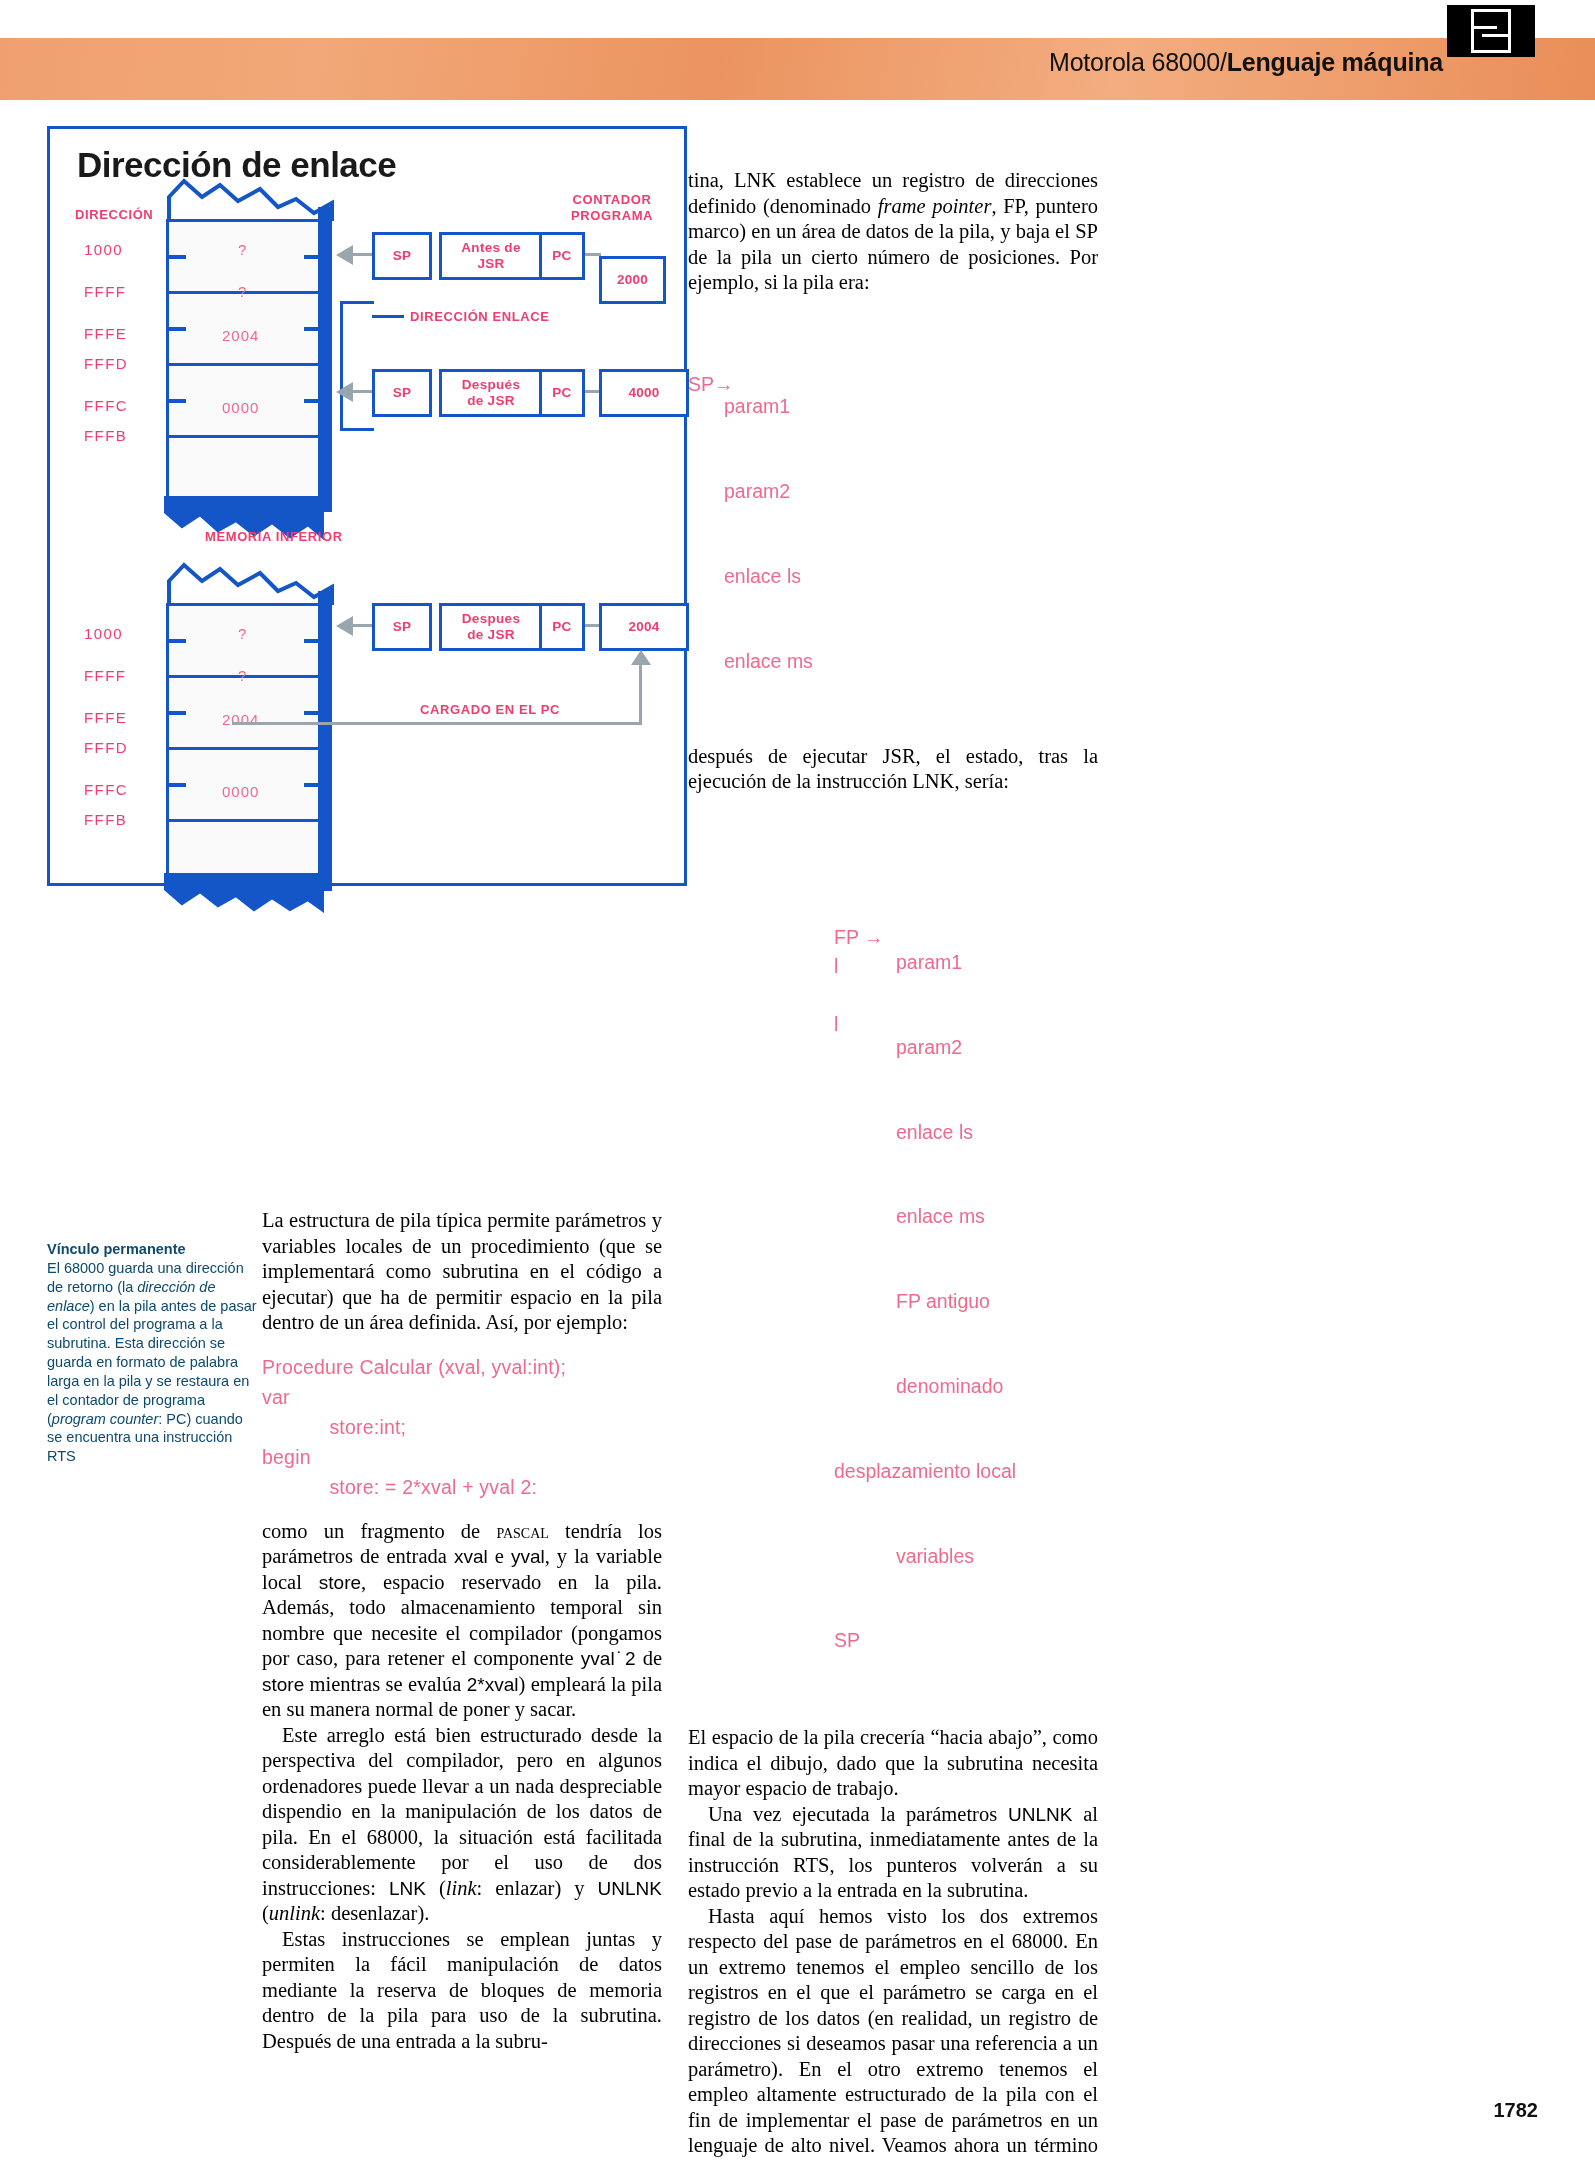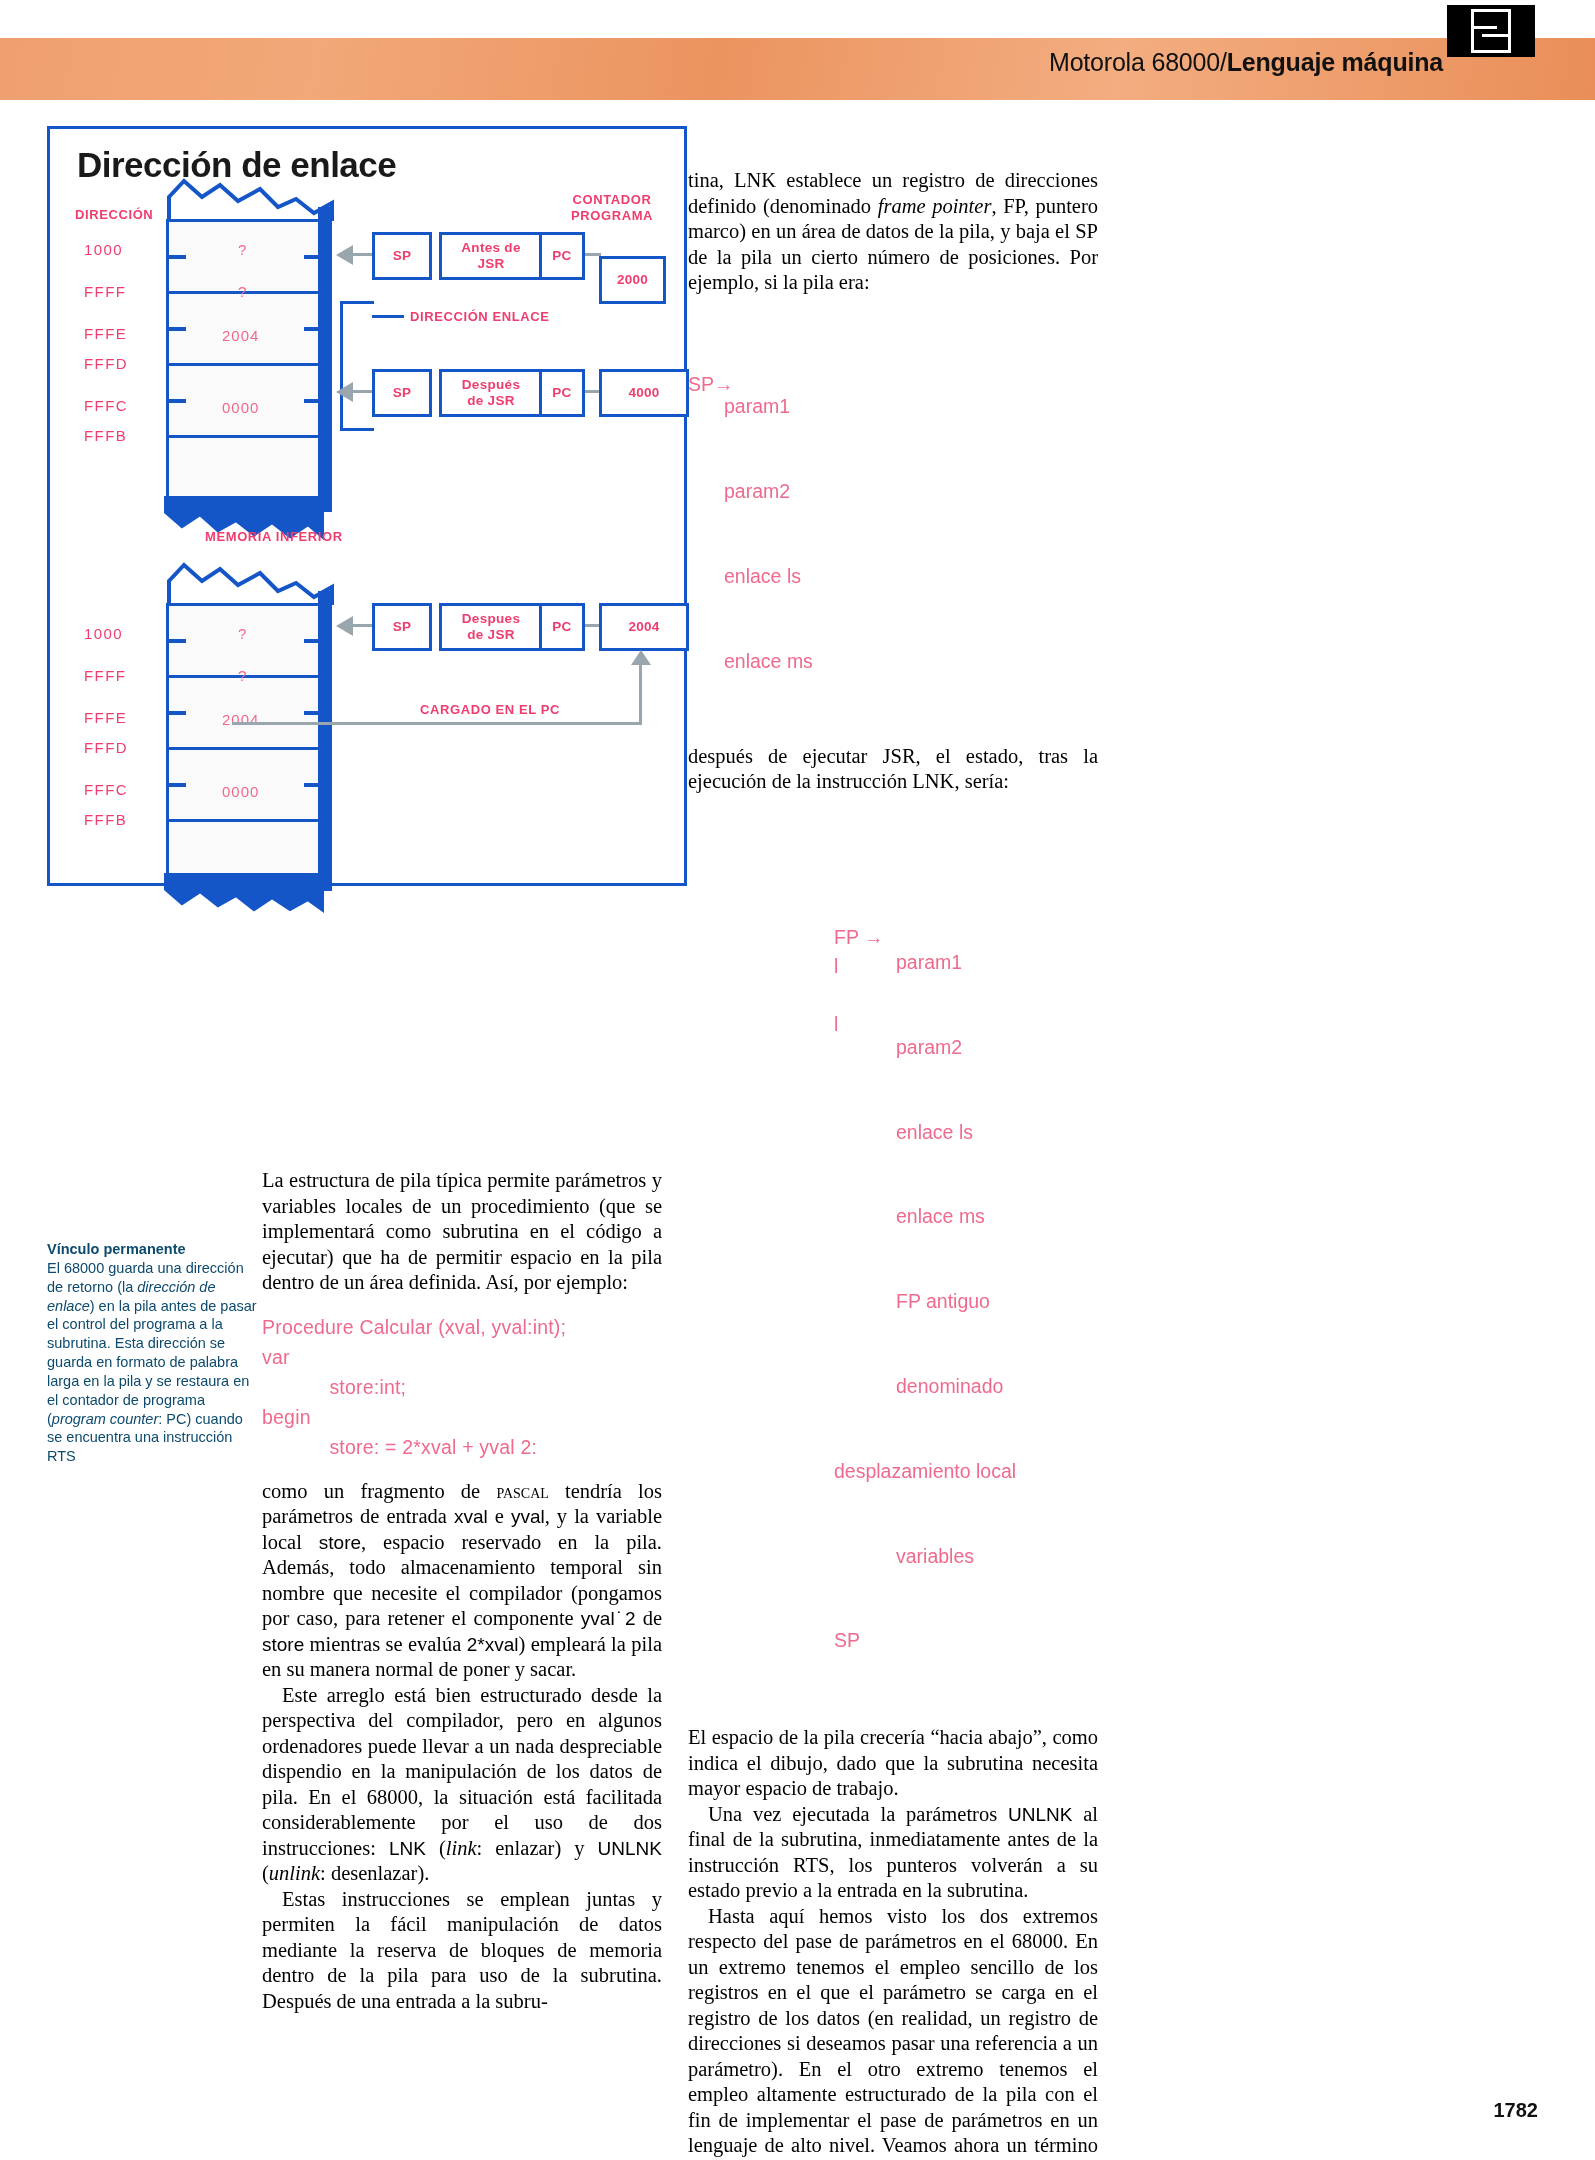--- a/index.html
+++ b/index.html
@@ -95,21 +95,21 @@
   .caption{
     position:absolute;left:47px;top:1240px;width:210px;
     font-family:"Liberation Sans", sans-serif;
     font-size:14.5px;line-height:1.30;color:#0c4a6e;
   }
   .caption .cap-head{font-weight:bold;display:block;}
   .caption i{font-style:italic;}
 
   
   .col-mid{
-    position:absolute;left:262px;top:1168px;width:400px;
+    position:absolute;left:262px;top:1208px;width:400px;
     font-size:20.5px;line-height:1.245;color:#000;text-align:justify;
     font-family:"Liberation Serif", serif;
   }
   .col-right{
     position:absolute;left:688px;top:168px;width:410px;
     font-size:20.5px;line-height:1.245;color:#000;text-align:justify;
     font-family:"Liberation Serif", serif;
   }
   p{margin:0;}
   p.ind{text-indent:20px;}

